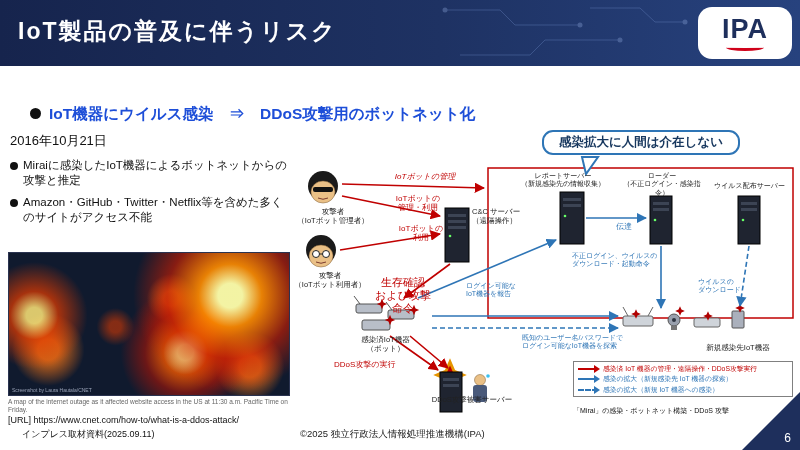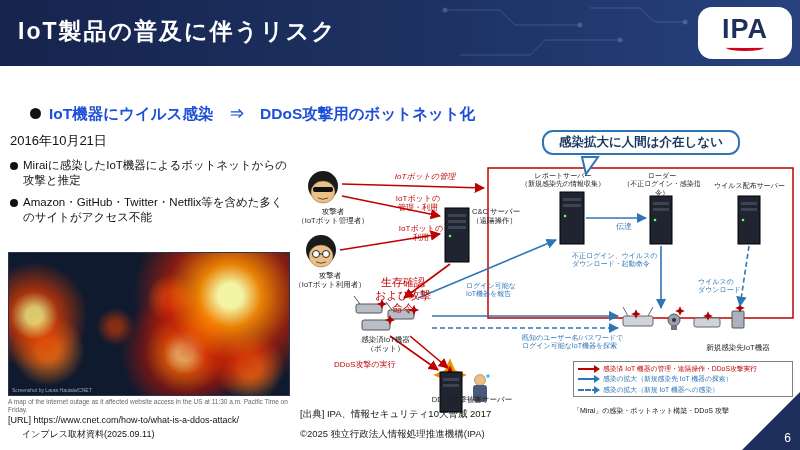--- a/index.html
+++ b/index.html
@@ -280,18 +280,17 @@
         <span class="lt blue">感染の拡大（新規感染先 IoT 機器の探索）</span>
       </div>
       <div class="lrow">
         <span class="la blue2 dash"></span>
         <span class="lt blue">感染の拡大（新規 IoT 機器への感染）</span>
       </div>
     </div>
     <div class="legend-note">「Mirai」の感染・ボットネット構築・DDoS 攻撃</div>
   </div>
 
-  <div class="src">[出典] IPA、情報セキュリティ10大脅威 2017</div>
   <div class="copy">©2025 独立行政法人情報処理推進機構(IPA)</div>
   <div class="corner"></div>
   <div class="pagenum">6</div>
 
 </div>
 
 </body></html>

